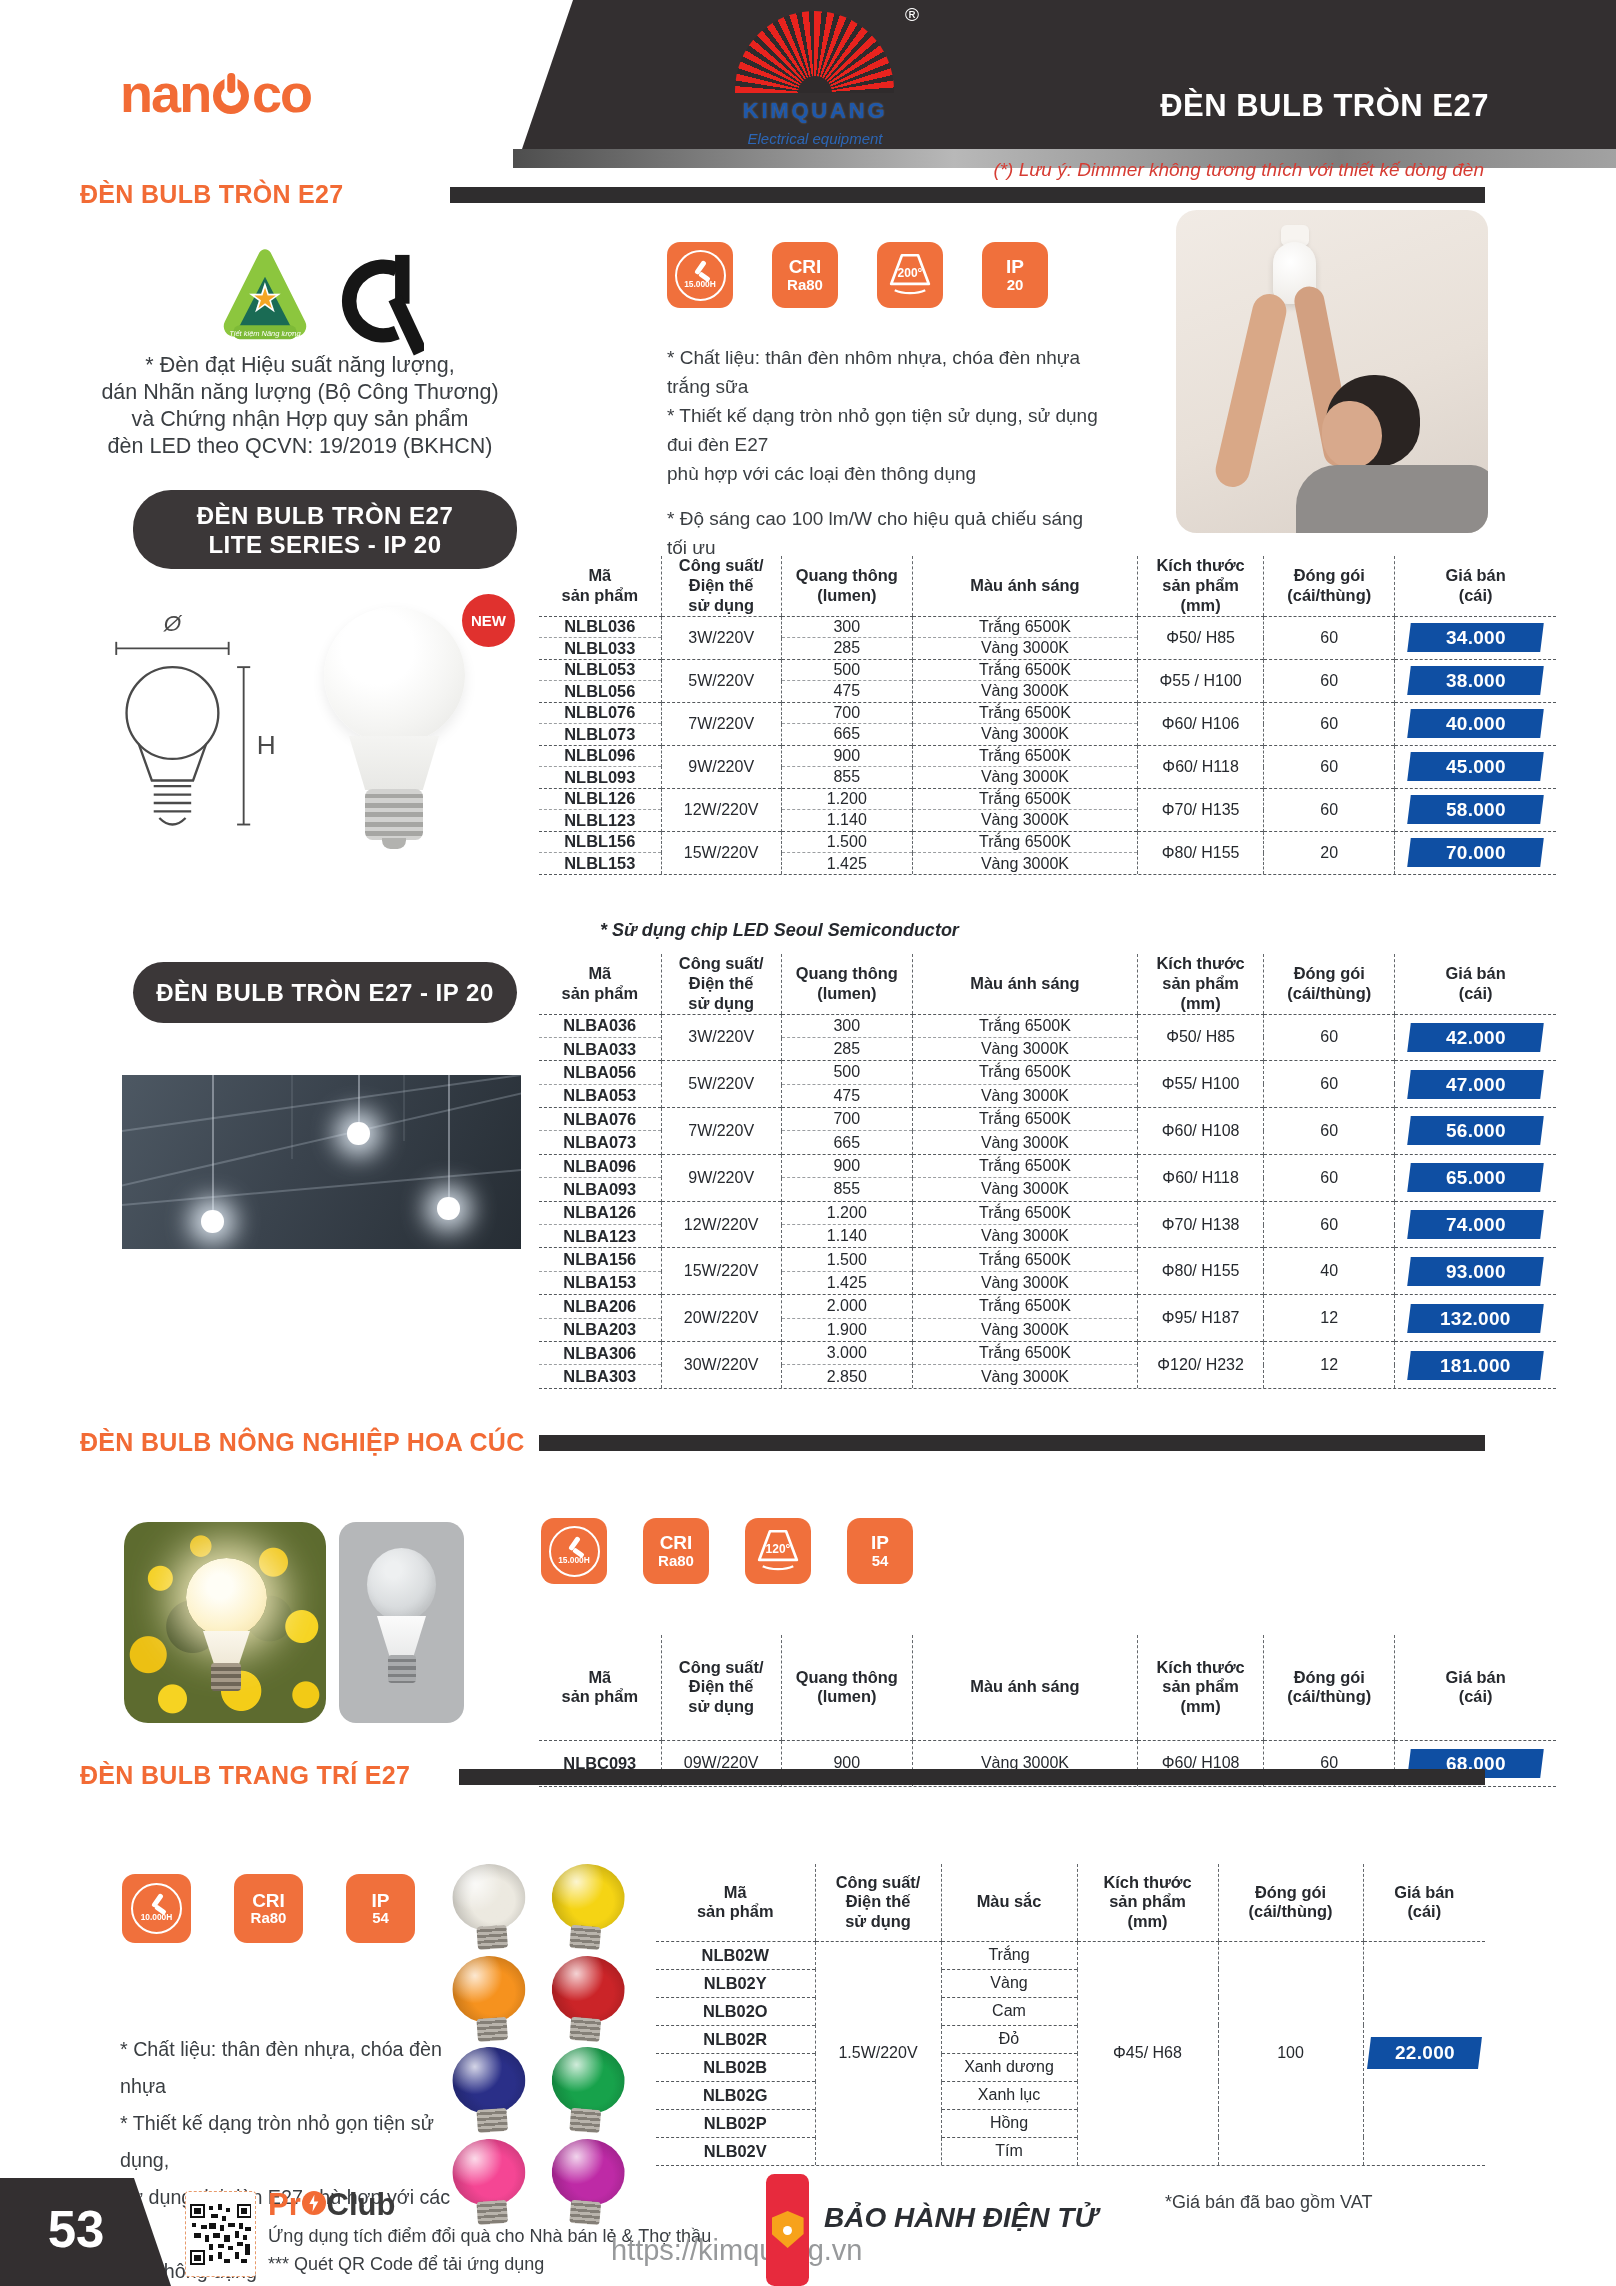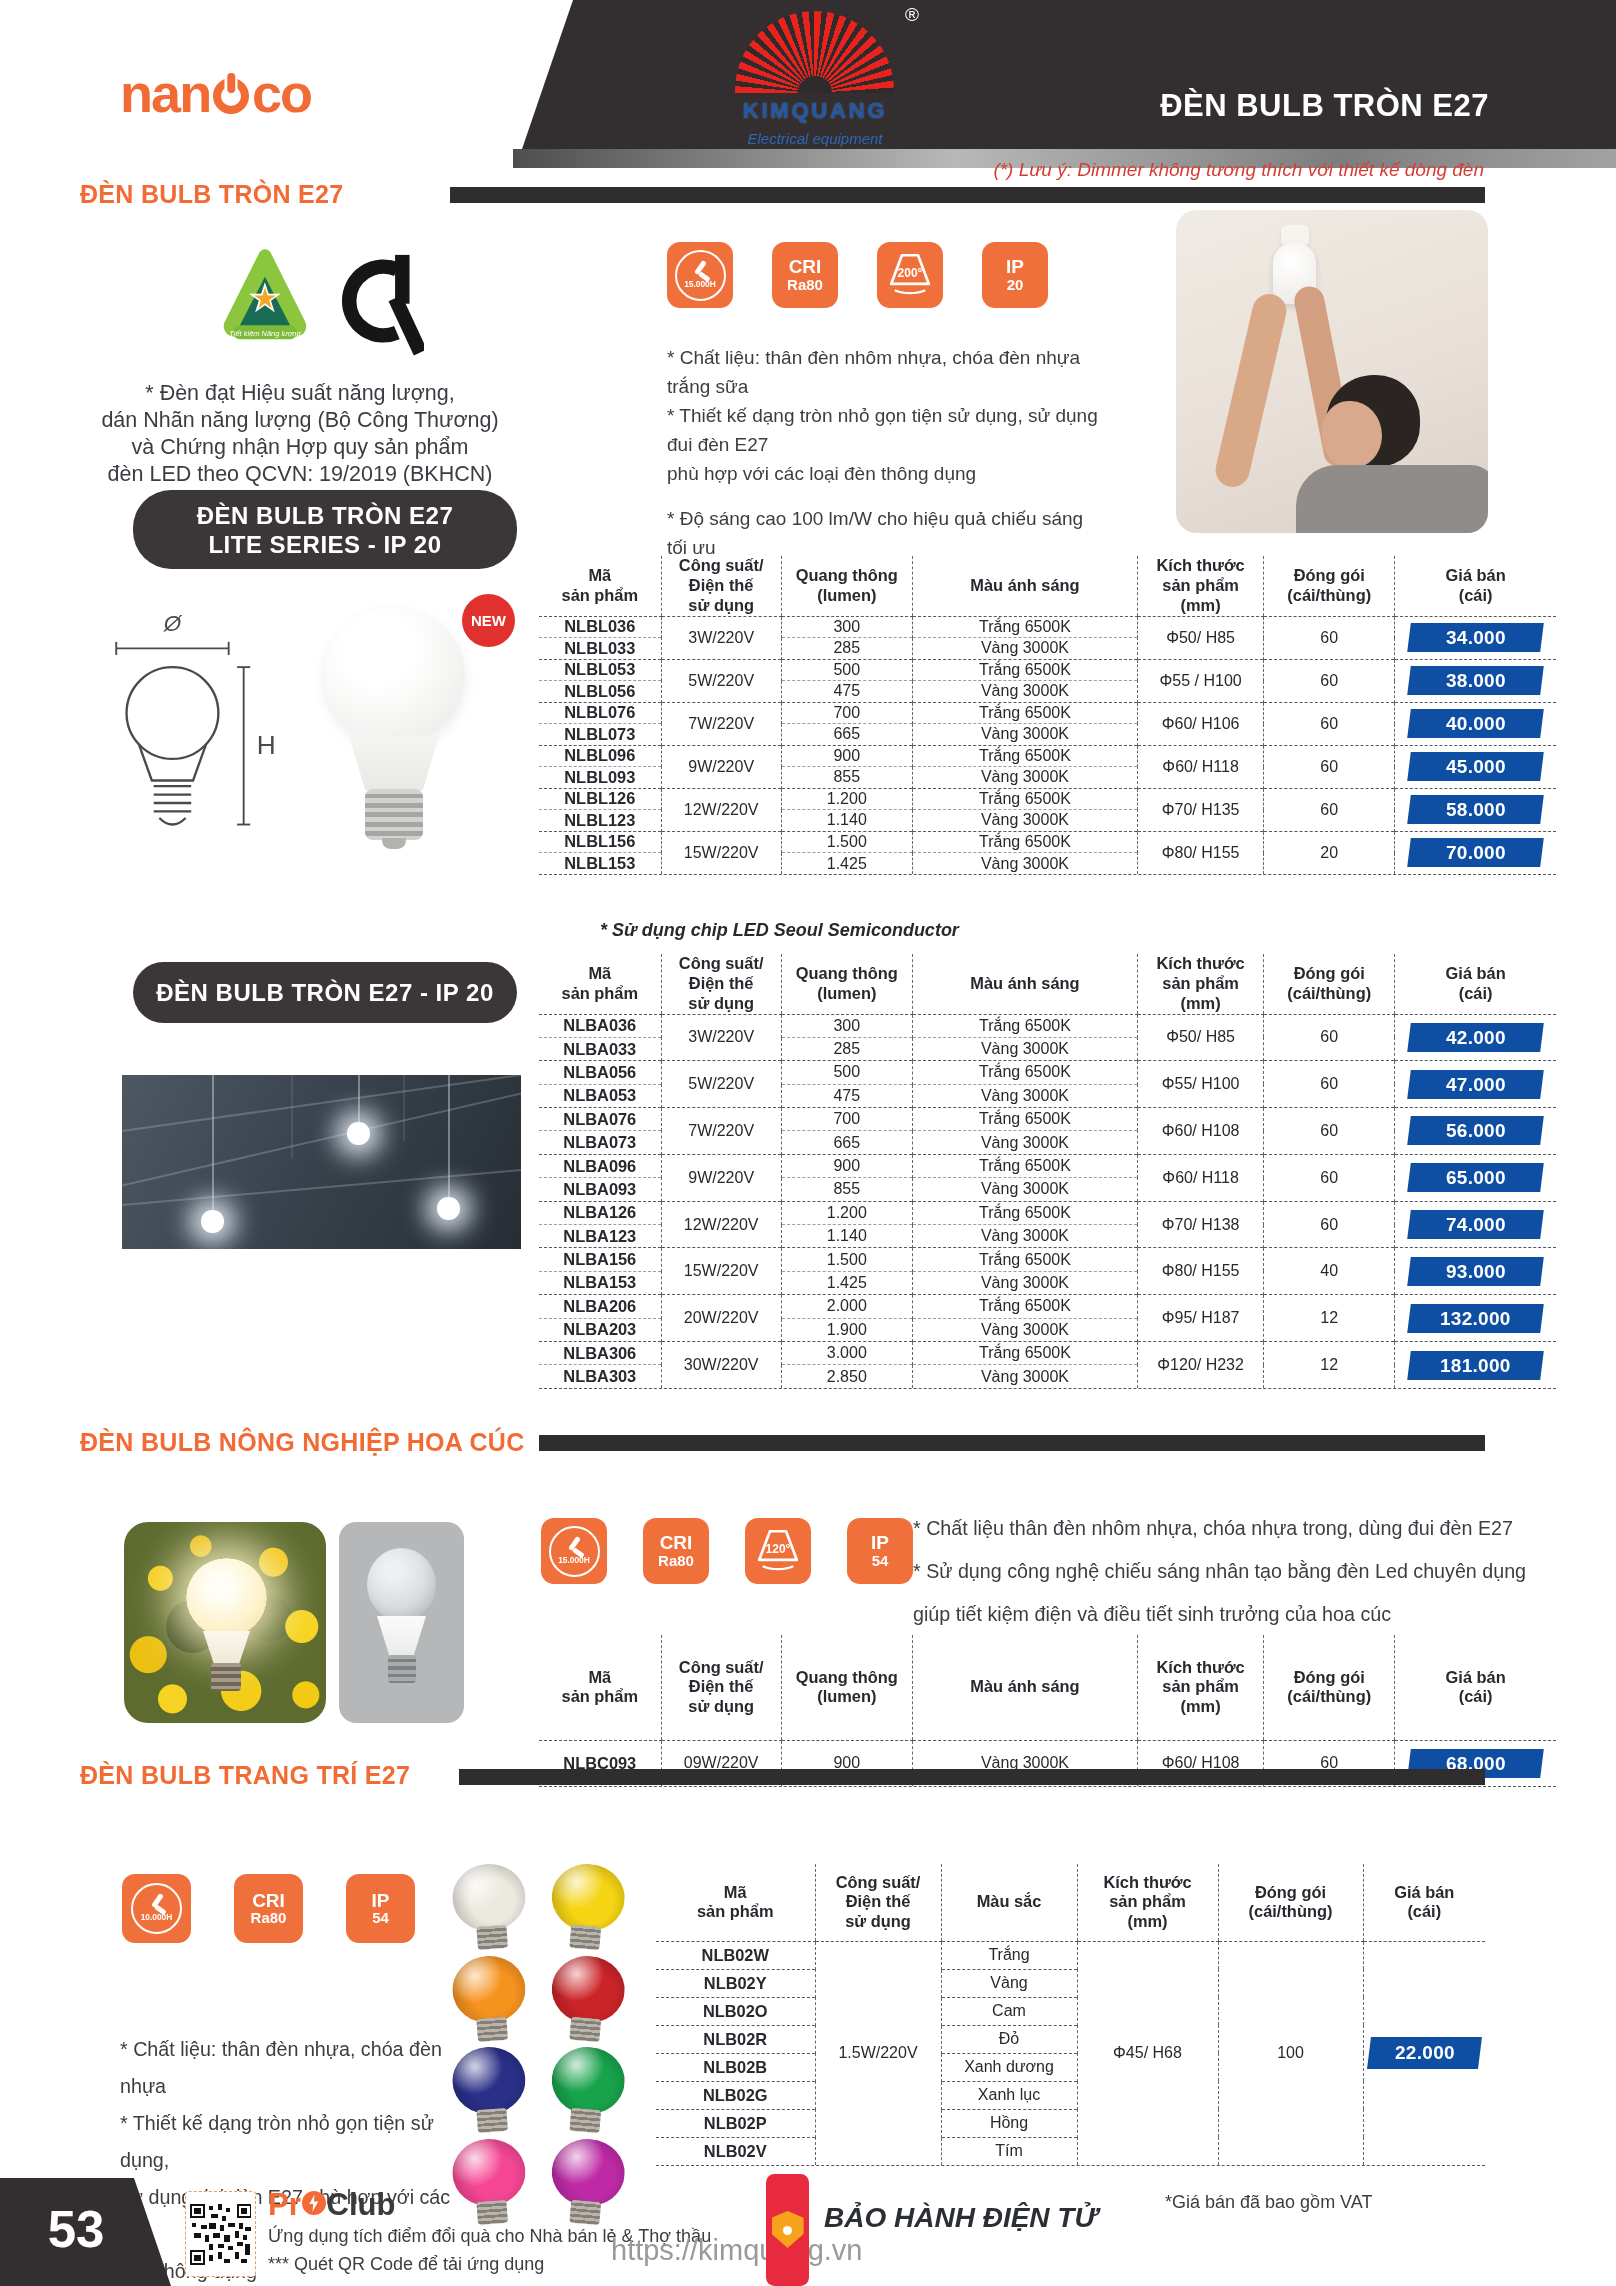--- a/index.html
+++ b/index.html
@@ -32,21 +32,21 @@
 
   .dimmer-note { position:absolute; top:159px; right:132px; color:#d63c33; font-size:19px; font-style:italic; }
 
   
   .sec-title { position:absolute; color:#f26b35; font-size:25px; font-weight:bold; letter-spacing:0.3px; }
   .tbar { position:absolute; height:16px; background:#2f2d2e; }
 
   
   .eco-svg { position:absolute; left:218px; top:245px; }
   .cr-svg  { position:absolute; left:330px; top:244px; }
-  .cert-text { position:absolute; left:80px; top:380px; width:440px; text-align:center; font-size:21.5px; line-height:27px; color:#3a3e42; }
+  .cert-text { position:absolute; left:80px; top:352px; width:440px; text-align:center; font-size:21.5px; line-height:27px; color:#3a3e42; }
 
   
   .tiles { position:absolute; display:flex; }
   .tile { position:relative; background:#f0703c; border-radius:13px; color:#fff; display:flex; flex-direction:column; align-items:center; justify-content:center; }
   .tiles-s1 .tile, .tiles-s3 .tile { width:66px; height:66px; }
   .tiles-s1 { left:667px; top:242px; gap:39px; }
   .tiles-s3 { left:541px; top:1518px; gap:36px; }
   .tiles-s4 { left:122px; top:1874px; gap:43px; }
   .tiles-s4 .tile { width:69px; height:69px; }
   .tile-big { font-size:19px; font-weight:bold; line-height:19.7px; }
@@ -679,25 +679,20 @@
           <path d="M13 46 a 22 9 0 0 0 34 0" fill="none" stroke="#fff" stroke-width="2.5"></path>
         </svg>
       <span class="beam-label">120°</span>
     </div>
     <div class="tile">
       <span class="tile-big">IP</span>
       <span class="tile-small">54</span>
     </div>
   </div>
 
-  <div class="features features-s3">
-    <div>* Chất liệu thân đèn nhôm nhựa, chóa nhựa trong, dùng đui đèn E27</div>
-    <div>* Sử dụng công nghệ chiếu sáng nhân tạo bằng đèn Led chuyên dụng</div>
-    <div>giúp tiết kiệm điện và điều tiết sinh trưởng của hoa cúc</div>
-  </div>
 
   <div class="twrap t3">
       <table class="ptable" id="t3">
         <colgroup>
           <col style="width: 122px;">
           <col style="width: 120px;">
           <col style="width: 131px;">
           <col style="width: 225px;">
           <col style="width: 126px;">
           <col style="width: 131px;">

